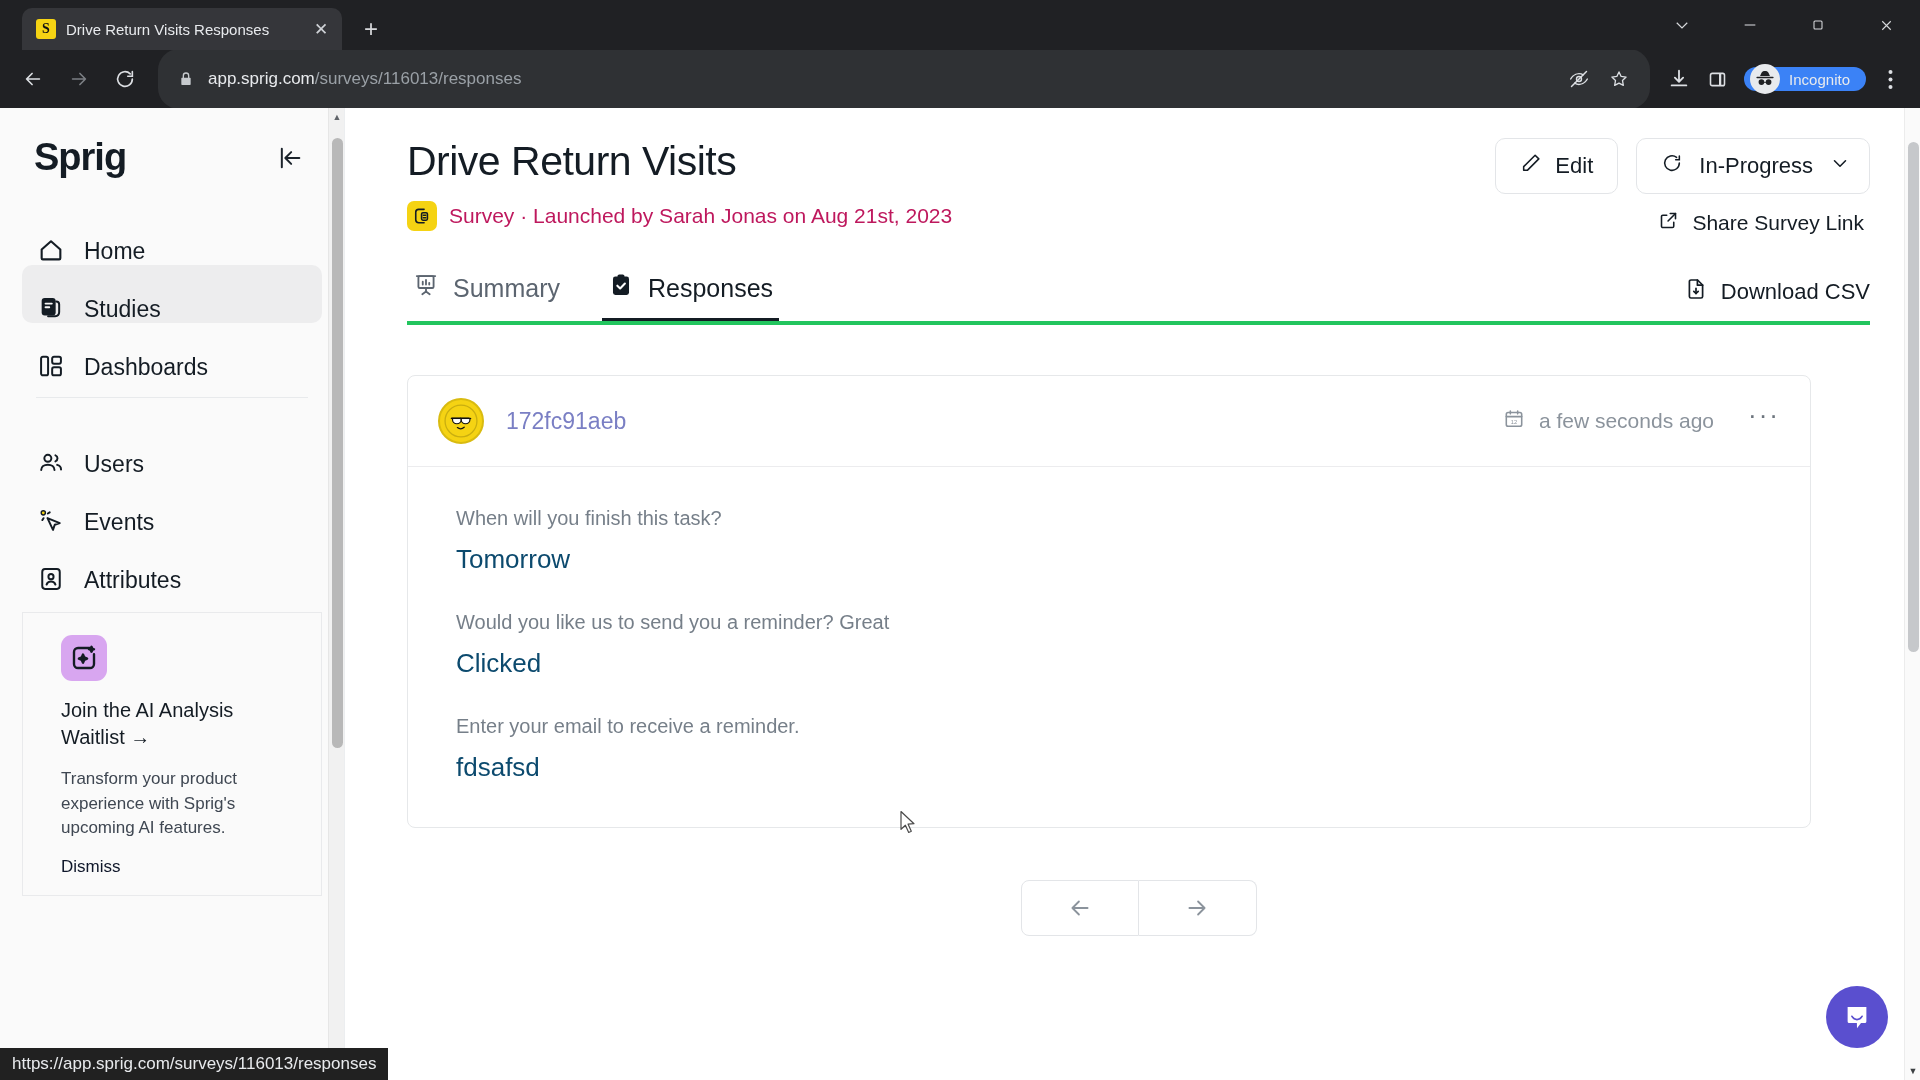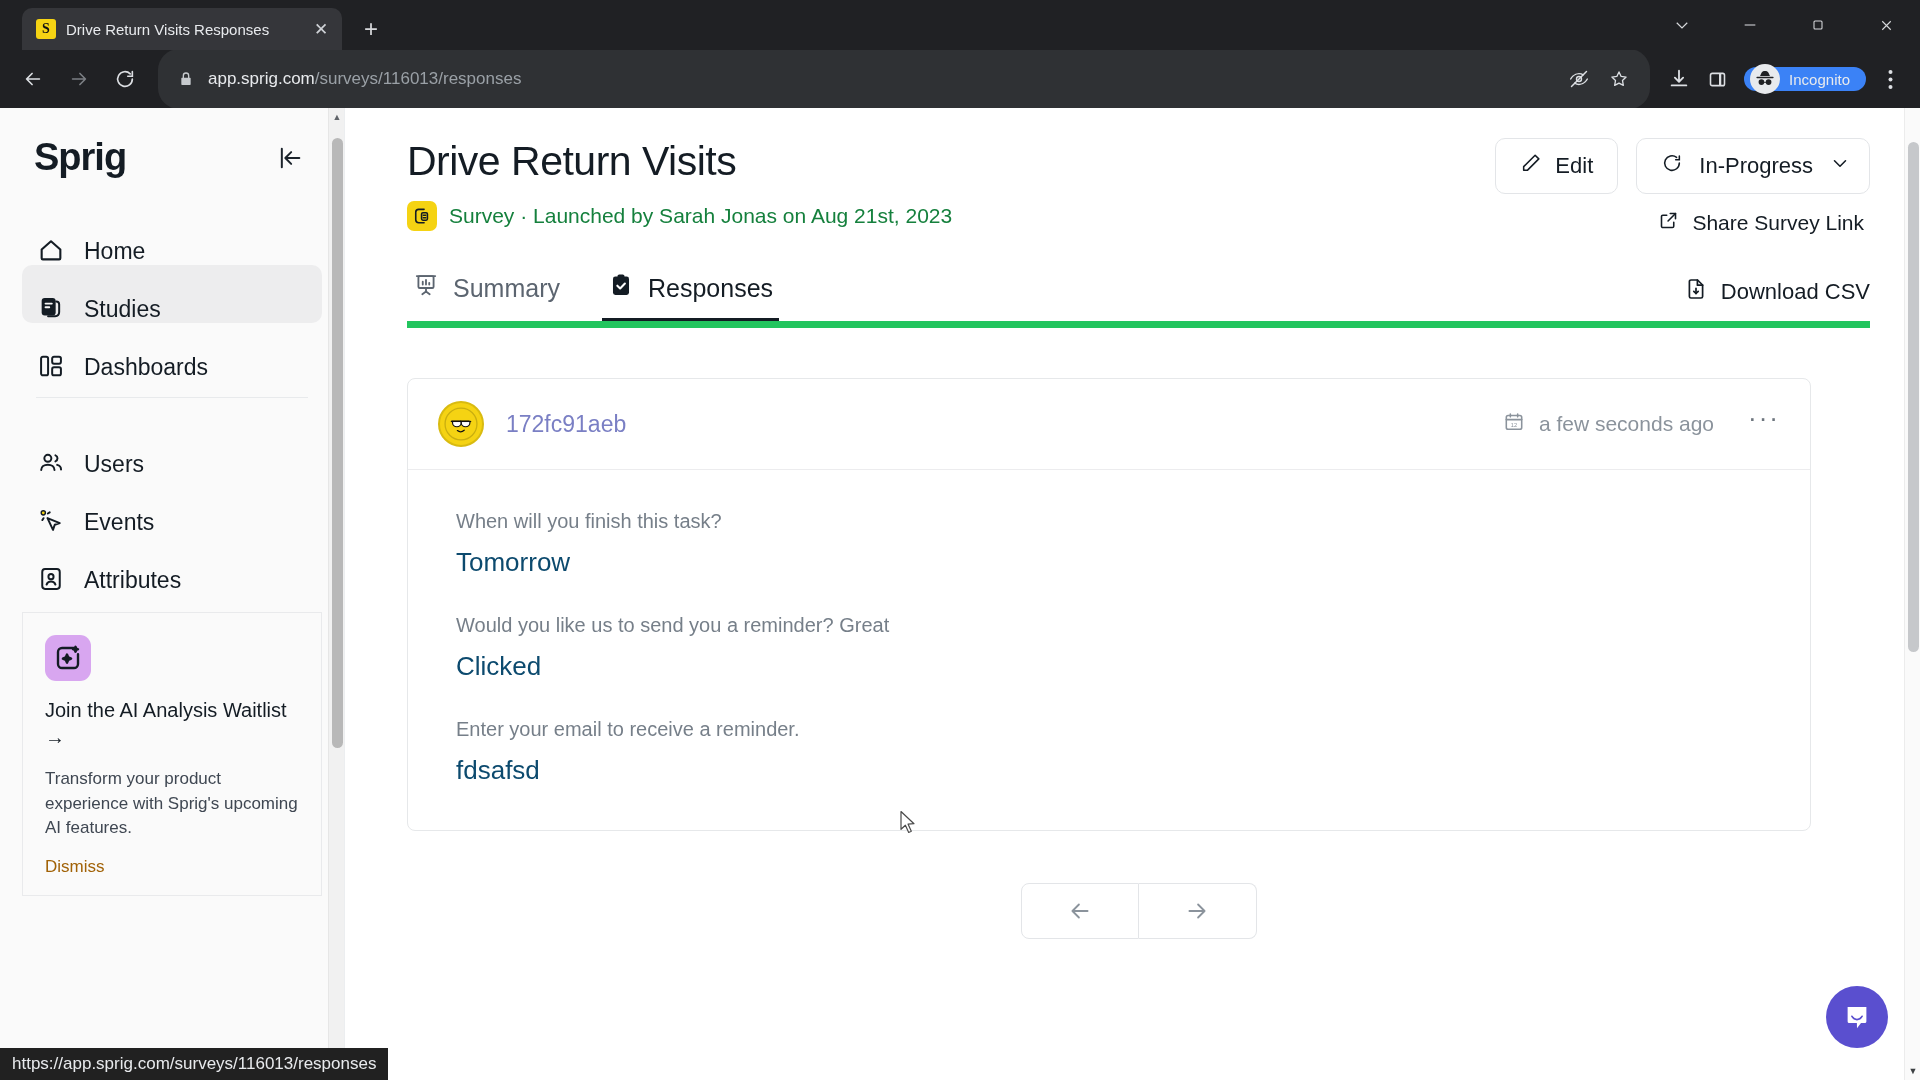--- a/index.html
+++ b/index.html
@@ -110,29 +110,29 @@
     display: flex; align-items: flex-end; gap: 18px;
     height: 58px; border-radius: 10px; padding: 0 14px; color: #141c24;
     font-size: 23px;
   }
   .sb-item.active { background: #ededee; }
   .sb-icon { width: 30px; height: 30px; display:flex; align-items:center; justify-content:center; flex:none; }
   .sb-sep { height: 1px; background: #e8eaec; margin: 16px 36px; }
 
   .ai-card {
     margin: 18px 22px 0 22px; border: 1px solid #e9eaec; border-radius: 0;
-    background: #fafafa; padding: 22px 22px 18px 22px;
+    background: #fafafa; padding: 22px 22px 18px 38px;
   }
   .ai-badge {
     width: 46px; height: 46px; border-radius: 11px; background: #d8a6f0;
     display:flex; align-items:center; justify-content:center; margin-bottom: 16px;
   }
   .ai-title { font-size: 20px; color: #141c24; line-height: 1.35; margin-bottom: 16px; }
   .ai-body { font-size: 17px; color: #3f4752; line-height: 1.45; margin-bottom: 16px; }
-  .ai-dismiss { font-size: 17px; color: #a16207; }
+  .ai-dismiss { font-size: 17px; color: #0f172a; }
 
   .sb-scrollbar {
     position: absolute; right: 0; top: 0; width: 16px; height: 100%;
     background: #f1f1f1; border-left: 1px solid #e6e6e6;
   }
   .sb-scroll-thumb {
     position: absolute; left: 3px; width: 11px; top: 30px; height: 610px;
     background: #b8b8b8; border-radius: 6px;
   }
   .sb-arrow {
@@ -147,38 +147,38 @@
   }
   .main-inner { padding: 30px 50px 0 62px; }
 
   .hdr-row { display: flex; align-items: flex-start; justify-content: space-between; }
   .page-title { font-size: 41px; color: #141c24; font-weight: 400; letter-spacing: -0.5px; }
   .subtitle-row { display: flex; align-items: center; gap: 12px; margin-top: 16px; }
   .subtitle-badge {
     width: 30px; height: 30px; border-radius: 7px; background: #F5D313;
     display:flex; align-items:center; justify-content:center; flex:none;
   }
-  .subtitle { font-size: 21px; color: #15803d; }
+  .subtitle { font-size: 21px; color: #be185d; }
 
   .hdr-actions { display: flex; flex-direction: column; align-items: flex-end; gap: 8px; }
   .hdr-btn-row { display: flex; gap: 18px; }
   .btn {
     height: 56px; border: 1px solid #e3e5e8; border-radius: 10px; background: #fff;
     display: flex; align-items: center; gap: 13px; padding: 0 24px;
     font-size: 22px; color: #141c24;
   }
   .btn.status { gap: 16px; padding-right: 18px; }
   .share-link {
     display:flex; align-items:center; gap: 13px; font-size: 21px; color: #141c24;
     padding: 8px 6px 0 0;
   }
 
   .tabs-row {
     display: flex; align-items: flex-end; justify-content: space-between;
-    margin-top: 36px; border-bottom: 7px solid #22c55e;
+    margin-top: 36px; border-bottom: 4px solid #22c55e;
   }
   .tabs { display: flex; gap: 36px; }
   .tab-item {
     display: flex; align-items: center; gap: 14px; padding: 0 6px 14px 6px;
     font-size: 25px; color: #5c6570; border-bottom: 3px solid transparent;
   }
   .tab-item.active { color: #141c24; border-bottom-color: #141c24; }
   .dl-csv { display:flex; align-items:center; gap:13px; font-size: 22px;
     color:#141c24; padding-bottom: 14px; }
 

